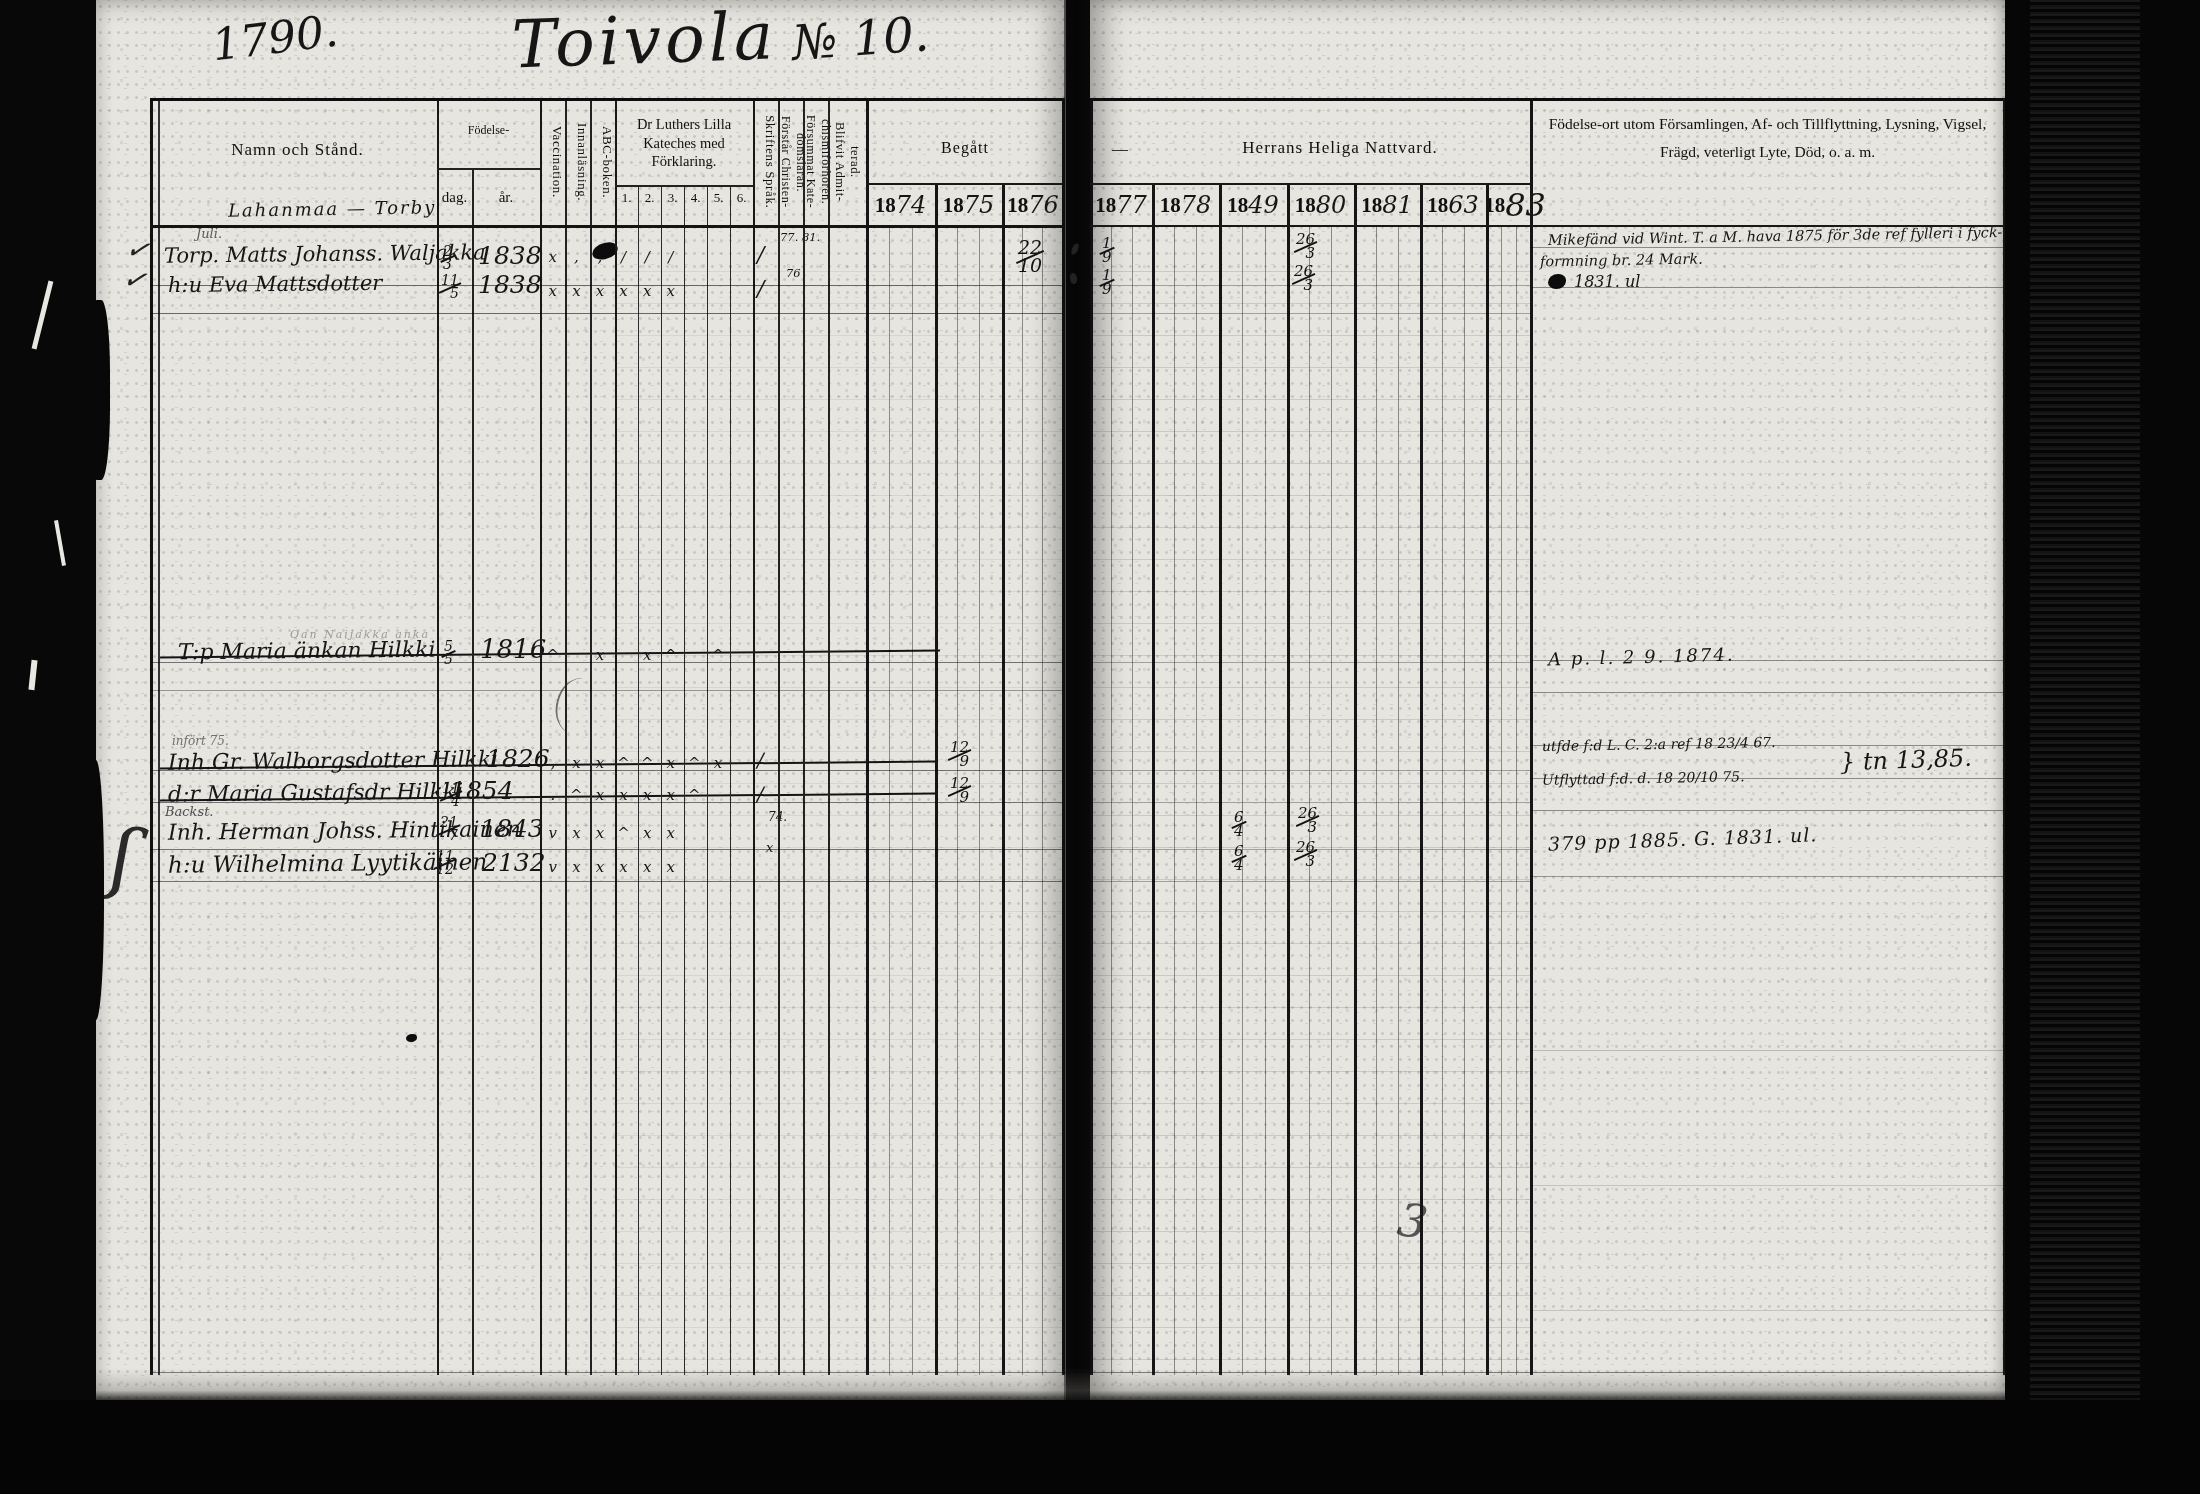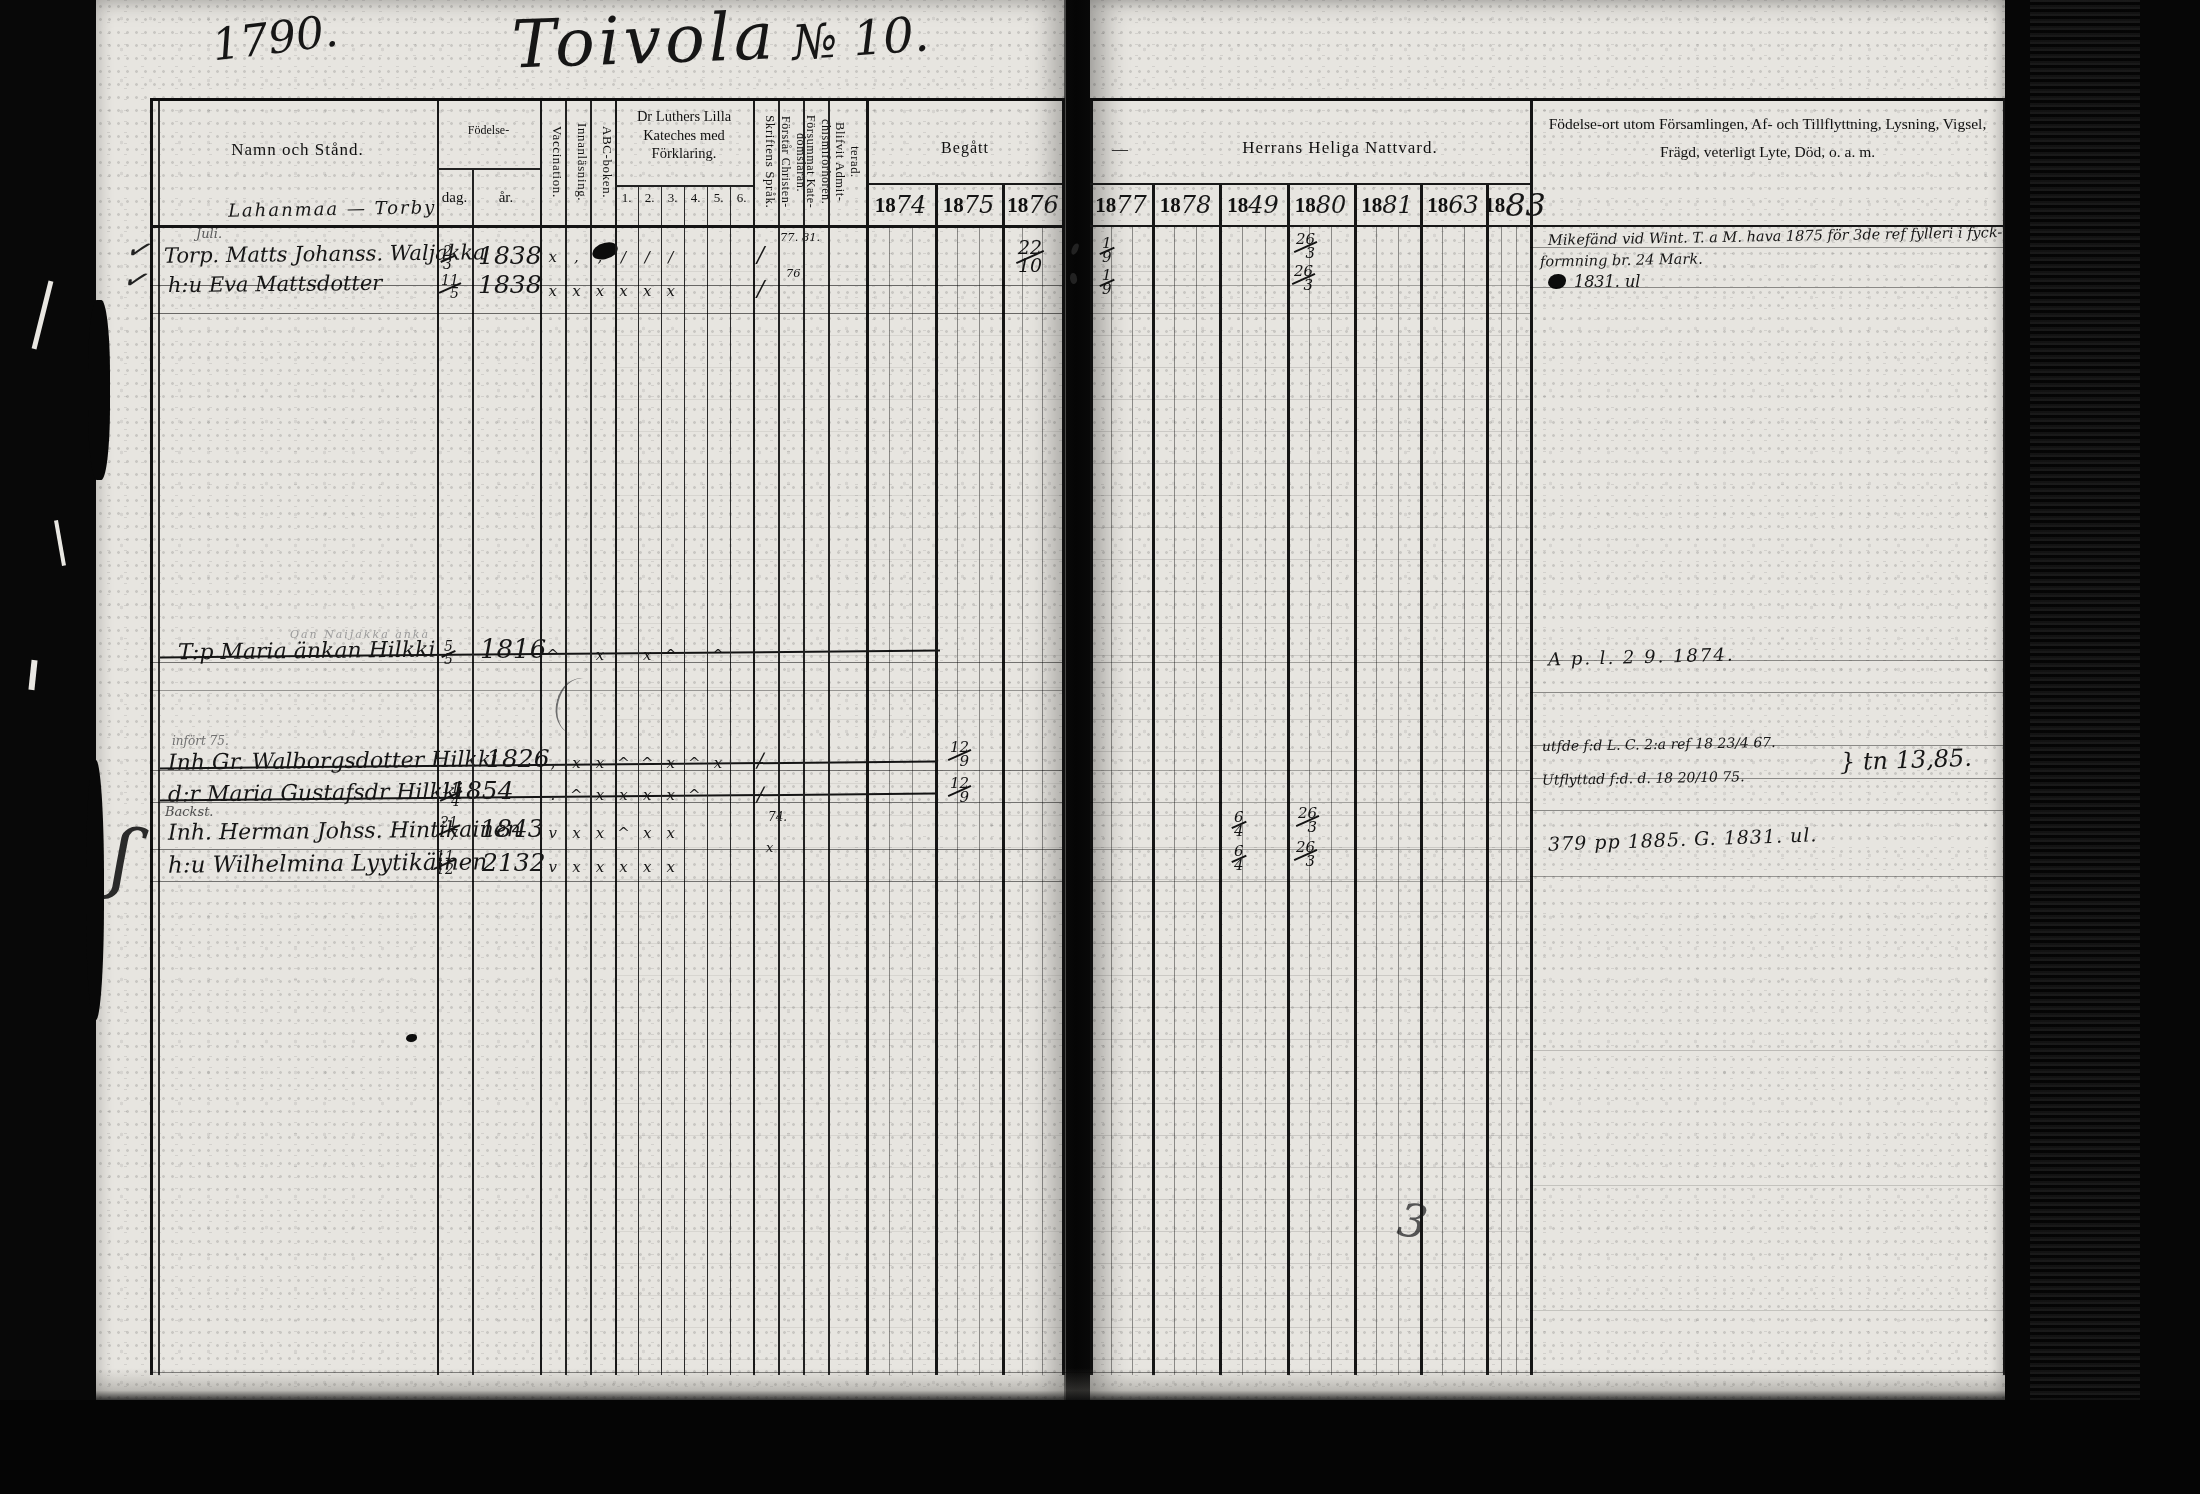--- a/index.html
+++ b/index.html
@@ -44,21 +44,21 @@
   <div class="abs hw" style="left:512px;top:2px;font-size:66px;letter-spacing:4px;transform:rotate(-2deg);">Toivola</div>
   <div class="abs hw" style="left:792px;top:10px;font-size:48px;transform:rotate(-4deg);">№ 10.</div>
 
   <div class="abs printed center" style="left:158px;top:135px;width:279px;height:30px;font-size:17px;letter-spacing:1px;">Namn och Stånd.</div>
   <div class="abs printed center" style="left:437px;top:118px;width:103px;height:24px;font-size:12px;">Födelse-</div>
   <div class="abs printed center" style="left:437px;top:185px;width:35px;height:24px;font-size:15px;">dag.</div>
   <div class="abs printed center" style="left:472px;top:185px;width:68px;height:24px;font-size:15px;">år.</div>
   <div class="abs vlabel" style="left:540px;top:103px;width:25px;height:118px;">Vaccination.</div>
   <div class="abs vlabel" style="left:565px;top:103px;width:25px;height:118px;">Innanläsning.</div>
   <div class="abs vlabel" style="left:590px;top:103px;width:25px;height:118px;">ABC-boken.</div>
-  <div class="abs printed center" style="left:615px;top:96px;width:138px;height:78px;font-size:14.5px;line-height:1.3;">Dr Luthers Lilla Kateches med Förklaring.</div>
+  <div class="abs printed center" style="left:615px;top:104px;width:138px;height:78px;font-size:14.5px;line-height:1.3;">Dr Luthers Lilla Kateches med Förklaring.</div>
   <div class="abs" style="left:615px;top:190px;width:138px;display:flex;">
     <span class="printed" style="width:23px;text-align:center;font-size:13px;">1.</span>
     <span class="printed" style="width:23px;text-align:center;font-size:13px;">2.</span>
     <span class="printed" style="width:23px;text-align:center;font-size:13px;">3.</span>
     <span class="printed" style="width:23px;text-align:center;font-size:13px;">4.</span>
     <span class="printed" style="width:23px;text-align:center;font-size:13px;">5.</span>
     <span class="printed" style="width:23px;text-align:center;font-size:13px;">6.</span>
   </div>
   <div class="abs vlabel" style="left:753px;top:103px;width:25px;height:118px;">Skriftens Språk.</div>
   <div class="abs" style="left:778px;top:103px;width:25px;height:118px;display:flex;">

